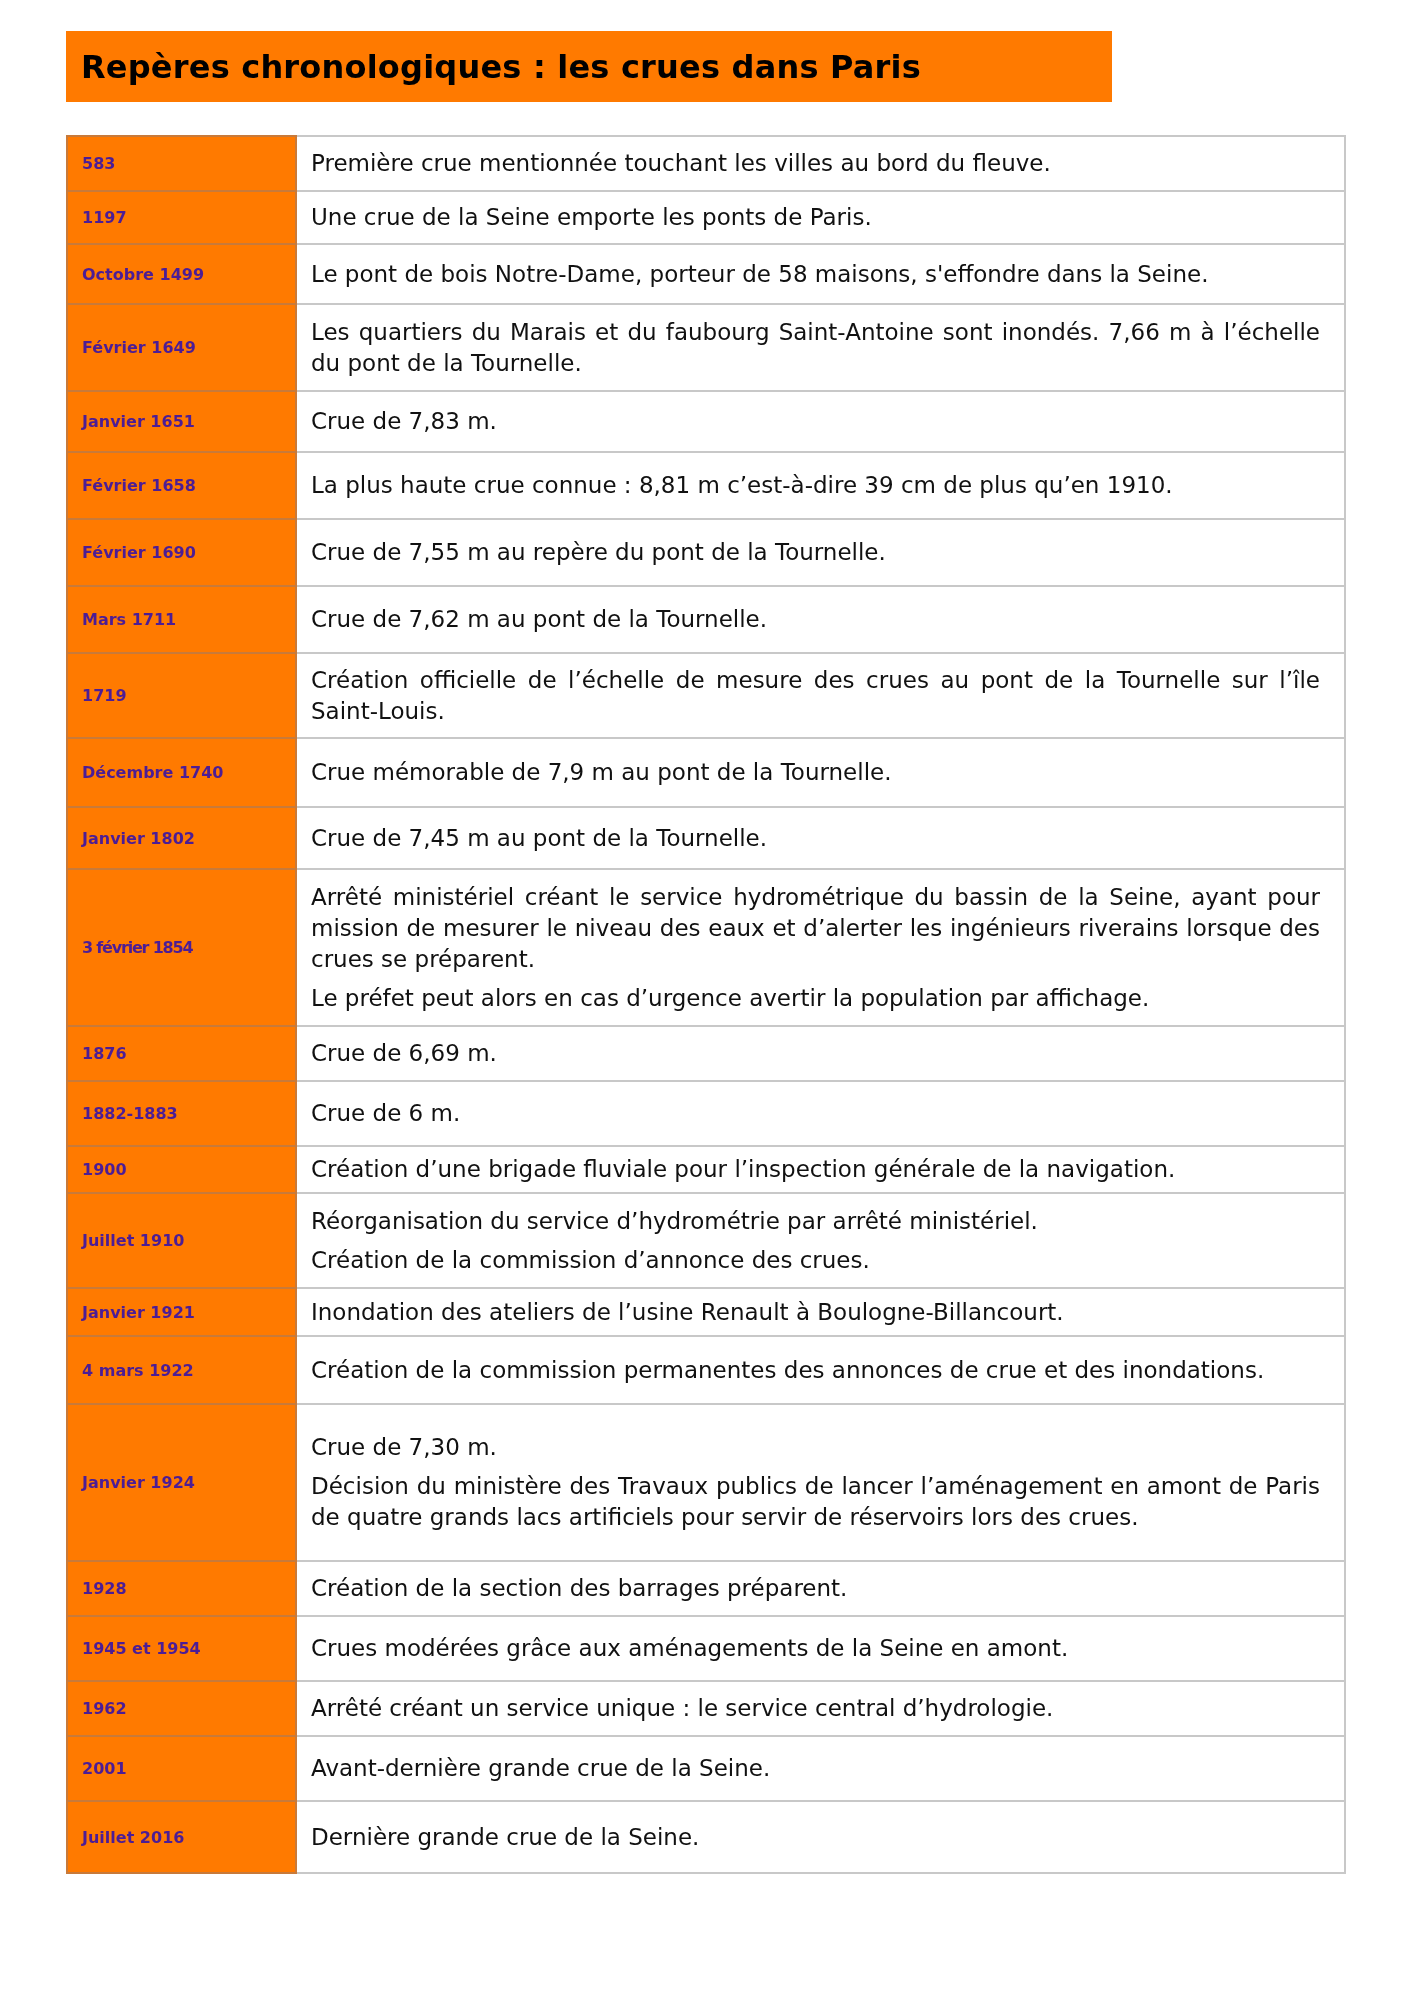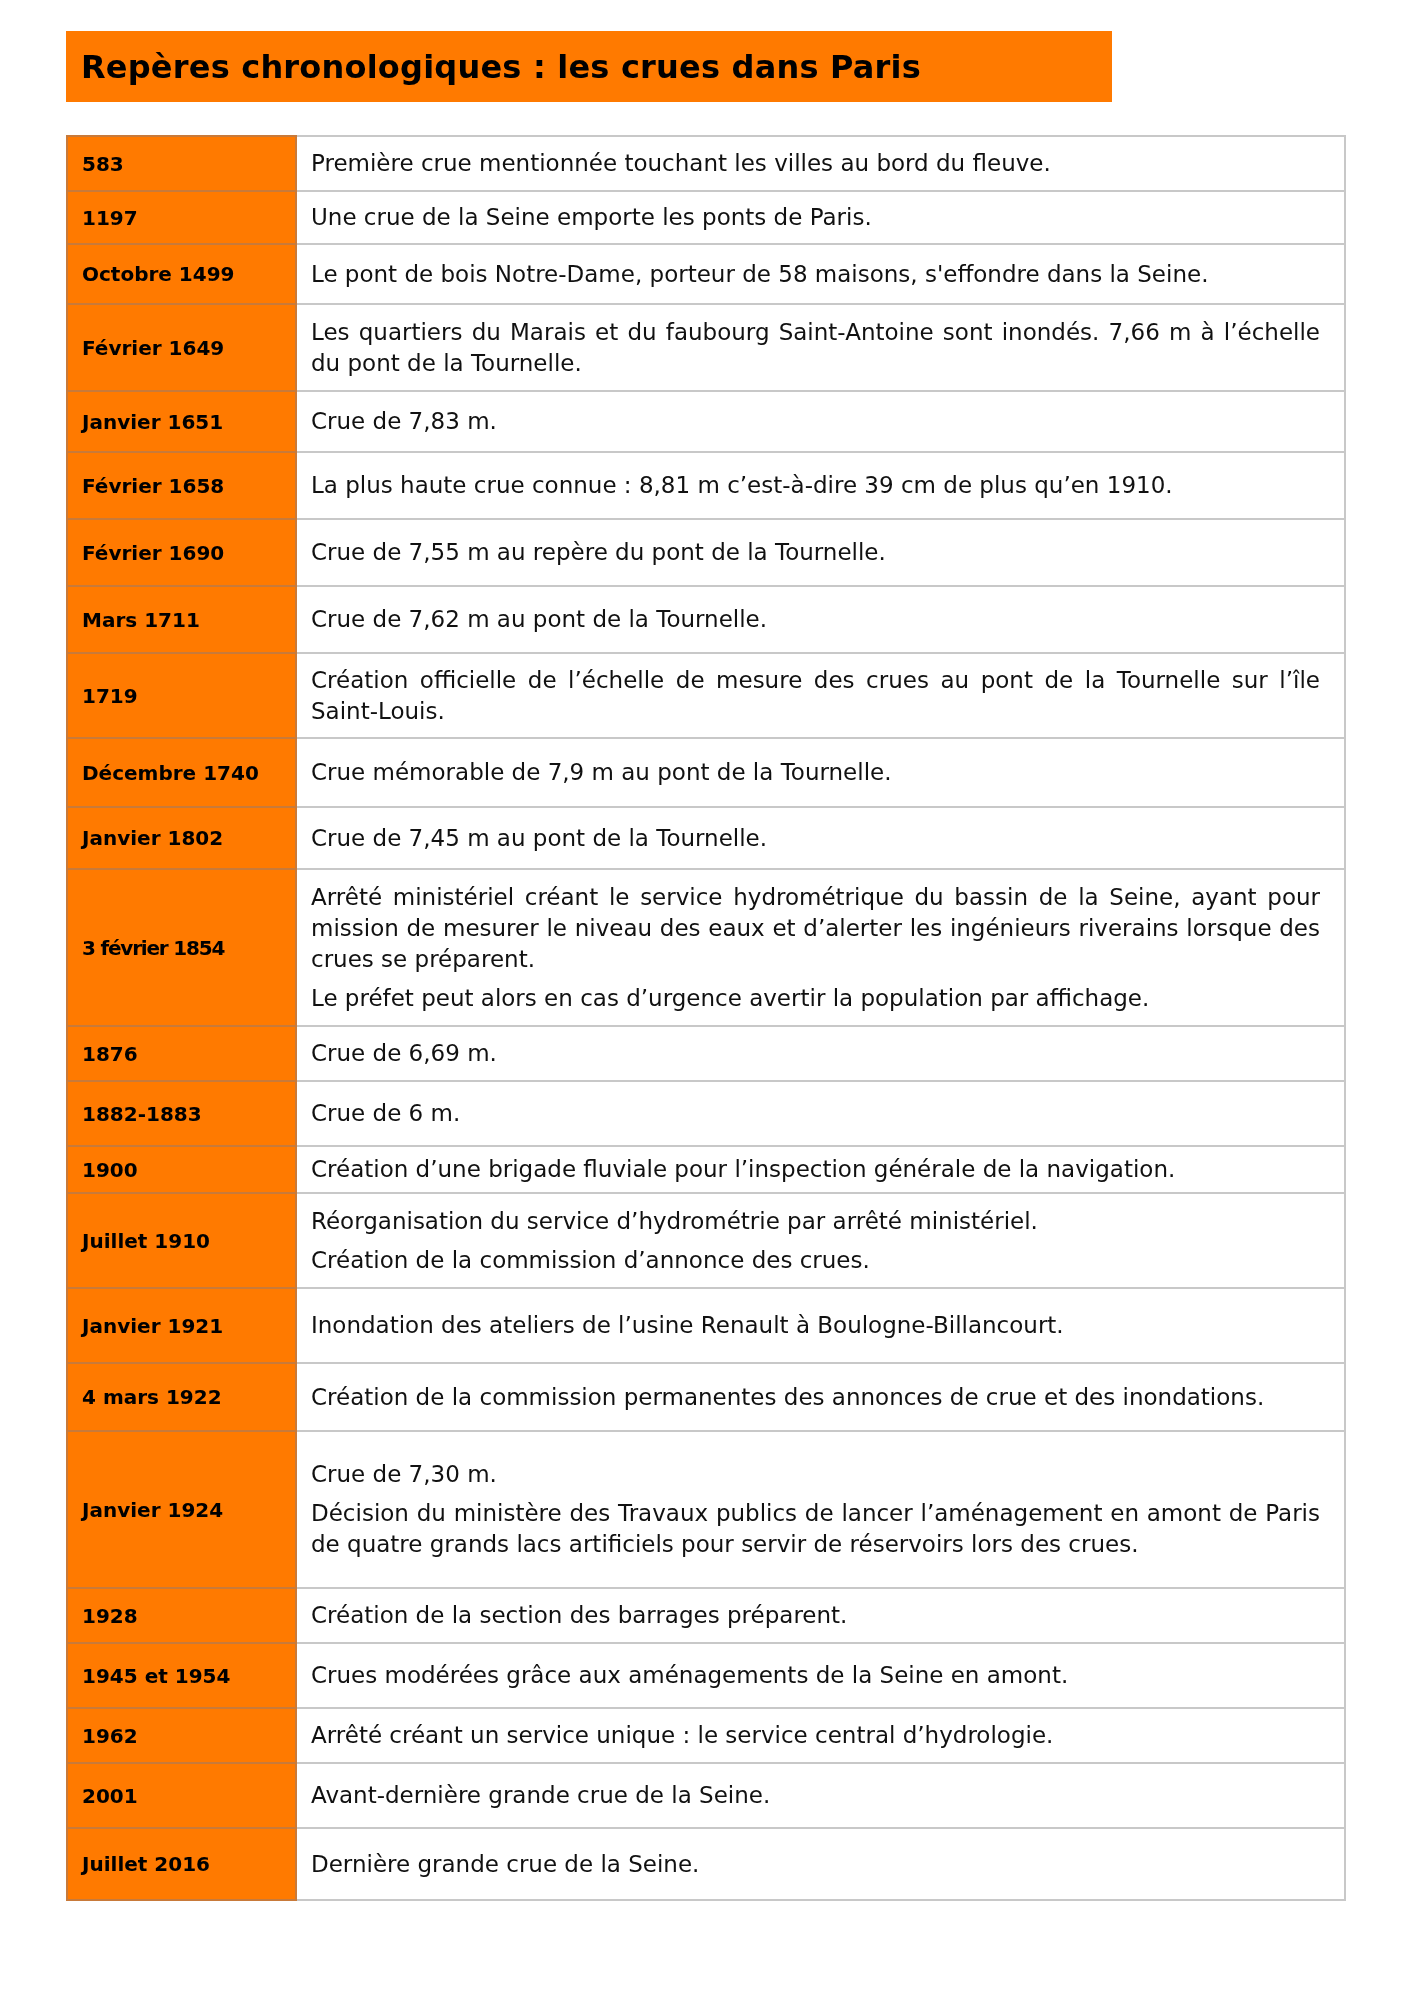--- a/index.html
+++ b/index.html
@@ -14,21 +14,21 @@
     color: #000000; font-size: 32px; font-weight: bold; white-space: nowrap;
     letter-spacing: 0.2px;
   }
   .timeline {
     position: absolute; left: 66px; top: 135px; width: 1280px;
     border-collapse: collapse; table-layout: fixed;
   }
   .timeline td { border: 2px solid #c8c8c8; box-sizing: border-box; vertical-align: middle; }
   .date-cell {
     width: 229px; background: #ff7a00; padding: 0 0 0 14px;
-    font-weight: bold; font-size: 20px; white-space: nowrap; color: #000000;
+    font-weight: bold; font-size: 16px; white-space: nowrap; color: #4c1d95;
     border-color: #c87a3a !important;
   }
   .date-cell.tight { letter-spacing: -1.2px; }
   .desc-cell {
     background: #ffffff; padding: 7px 24px 7px 14px; font-size: 23px;
     line-height: 31px; text-align: justify; font-family: "DejaVu Sans", sans-serif;
   }
   .desc-cell p { margin: 0; }
   .desc-cell p + p { margin-top: 8px; }
 </style>
@@ -132,21 +132,21 @@
           <p>Création d’une brigade fluviale pour l’inspection générale de la navigation.</p>
         </td>
       </tr>
       <tr style="height: 95px;">
         <td class="date-cell">Juillet 1910</td>
         <td class="desc-cell">
           <p>Réorganisation du service d’hydrométrie par arrêté ministériel.</p>
           <p>Création de la commission d’annonce des crues.</p>
         </td>
       </tr>
-      <tr style="height: 75px;">
+      <tr style="height: 48px;">
         <td class="date-cell">Janvier 1921</td>
         <td class="desc-cell">
           <p>Inondation des ateliers de l’usine Renault à Boulogne-Billancourt.</p>
         </td>
       </tr>
       <tr style="height: 68px;">
         <td class="date-cell">4 mars 1922</td>
         <td class="desc-cell">
           <p>Création de la commission permanentes des annonces de crue et des inondations.</p>
         </td>

